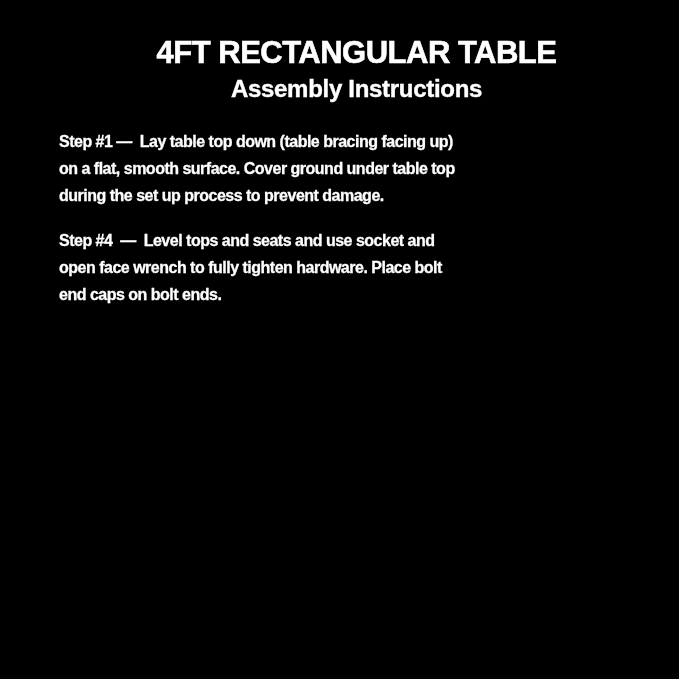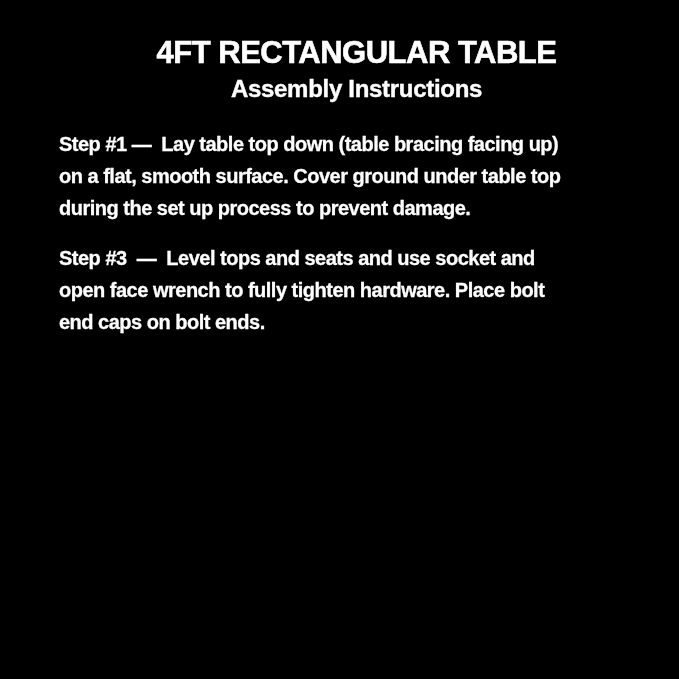--- a/index.html
+++ b/index.html
@@ -36,35 +36,35 @@
     letter-spacing: -0.3px;
     font-weight: 700;
     -webkit-text-stroke: 0.4px #ffffff;
     white-space: pre;
   }
   .steps {
     margin: 24px 36px 0 42px;
   }
   .step {
     margin: 0 0 18px 0;
-    font-size: 20px;
-    line-height: 32px;
+    font-size: 16px;
+    line-height: 27px;
     letter-spacing: -0.5px;
     font-weight: 700;
     -webkit-text-stroke: 0.3px #ffffff;
     white-space: pre;
   }
 </style>
 </head>
 <body>
 
 <div class="canvas" style="background: rgb(0, 0, 0); color: rgb(255, 255, 255);">
   <h1 class="title">4FT RECTANGULAR TABLE</h1>
   <h2 class="subtitle">Assembly Instructions</h2>
   <div class="steps">
     <p class="step">Step #1 —  Lay table top down (table bracing facing up)
 on a flat, smooth surface. Cover ground under table top
 during the set up process to prevent damage.</p>
-    <p class="step">Step #3  —  Level tops and seats and use socket and
+    <p class="step">Step #4  —  Level tops and seats and use socket and
 open face wrench to fully tighten hardware. Place bolt
 end caps on bolt ends.</p>
   </div>
 </div>
 
 </body></html>

